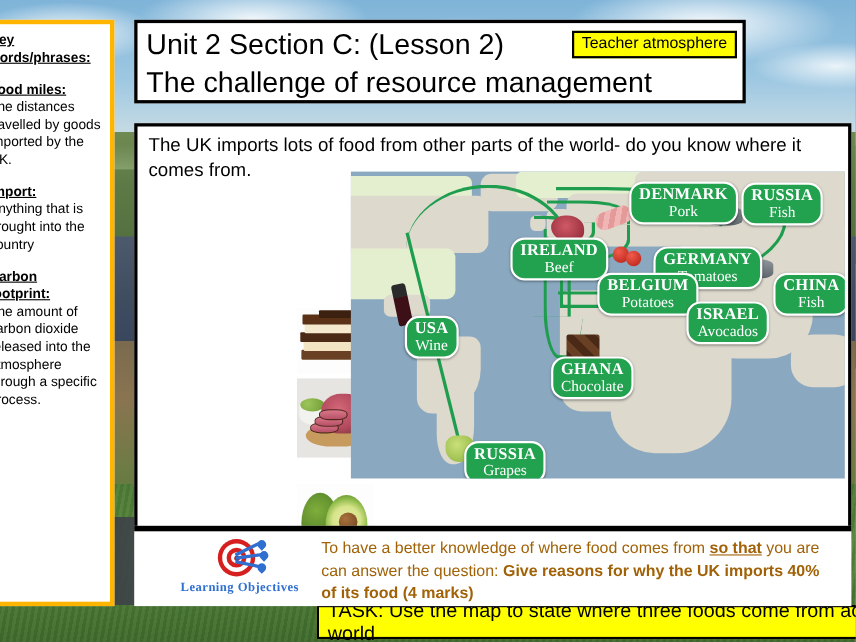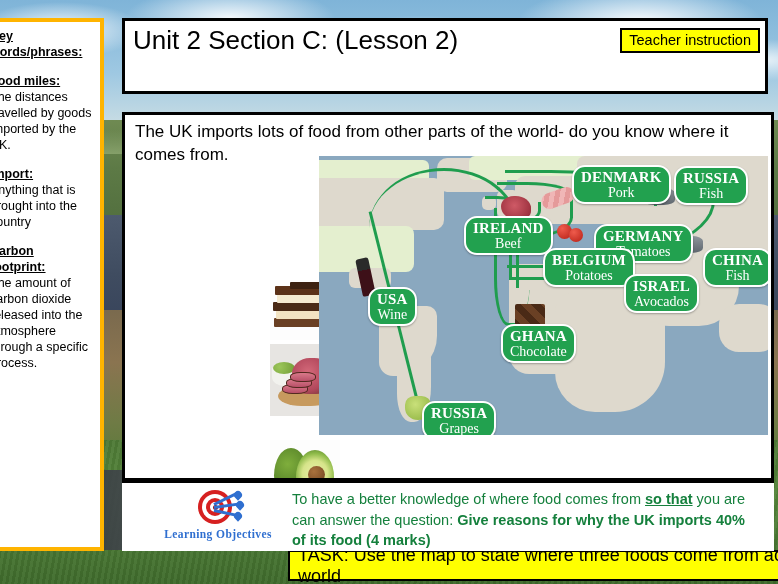--- a/index.html
+++ b/index.html
@@ -60,21 +60,21 @@
     border:4px solid #ffb400;
     padding:6px 8px 6px 6px;
     overflow:hidden;
   }
   .kw-head { font-size:12.5px; font-weight:bold; text-decoration:underline; line-height:1.28; }
   .kw-term { font-size:12.5px; font-weight:bold; text-decoration:underline; line-height:1.28; margin-top:13px; }
   .kw-def  { font-size:12.5px; line-height:1.28; }
 
   
   #title-box {
-    position:absolute; left:122px; top:18px; width:646px; height:76px;
+    position:absolute; left:122px; top:18px; width:556px; height:76px;
     background:#fff; border:3px solid #000;
     padding:2px 8px;
   }
   .title-line { font-size:26px; line-height:1.33; color:#000; white-space:nowrap; }
   #teacher-badge {
     position:absolute; right:5px; top:7px;
     background:#ffff00; border:2px solid #000;
     font-size:14.5px; padding:2px 7px; line-height:1.2;
   }
 
@@ -146,21 +146,21 @@
   .target { position:relative; width:40px; height:40px; margin:0 auto; }
   .ring { position:absolute; border-radius:50%; }
   .dart { position:absolute; background:#2f6fd0; }
   #lo-caption {
     font-family:"Liberation Serif", serif; 
     color:#2f6fd0; font-size:11.5px; font-weight:bold; letter-spacing:.4px;
     margin-top:1px;
   }
   #lo-text {
     position:absolute; left:170px; top:6px; width:470px;
-    font-size:14.5px; line-height:1.42; color:#15803d;
+    font-size:14.5px; line-height:1.42; color:#a16207;
   }
   #lo-text b { font-weight:bold; }
   #lo-text u { text-decoration:underline; }
 </style>
 </head>
 <body>
 
 <div id="bg">
   <div class="bg-sky"></div>
   <div class="bg-hills"></div>
@@ -182,21 +182,22 @@
 
   <div class="kw-term">Import:</div>
   <div class="kw-def">Anything that is brought into the country</div>
 
   <div class="kw-term">Carbon footprint:</div>
   <div class="kw-def">The amount of carbon dioxide released into the atmosphere through a specific process.</div>
 </div>
 
 <div id="title-box">
   <div class="title-line">Unit 2 Section C: (Lesson 2)</div>
-  <div id="teacher-badge">Teacher instruction</div>
+  <div class="title-line">The challenge of resource management</div>
+  <div id="teacher-badge">Teacher atmosphere</div>
 </div>
 
 <div id="content">
 
   <div id="intro">The UK imports lots of food from other parts of the world- do you know where it comes from.</div>
 
   <div class="food-photo" id="photo-choc">
     <div class="choc" style="left:4px;  top:38px; width:60px; height:9px; background:#6a4024;"></div>
     <div class="choc" style="left:6px;  top:30px; width:58px; height:9px; background:#f2e3c2;"></div>
     <div class="choc" style="left:3px;  top:22px; width:60px; height:9px; background:#4a2a16;"></div>

